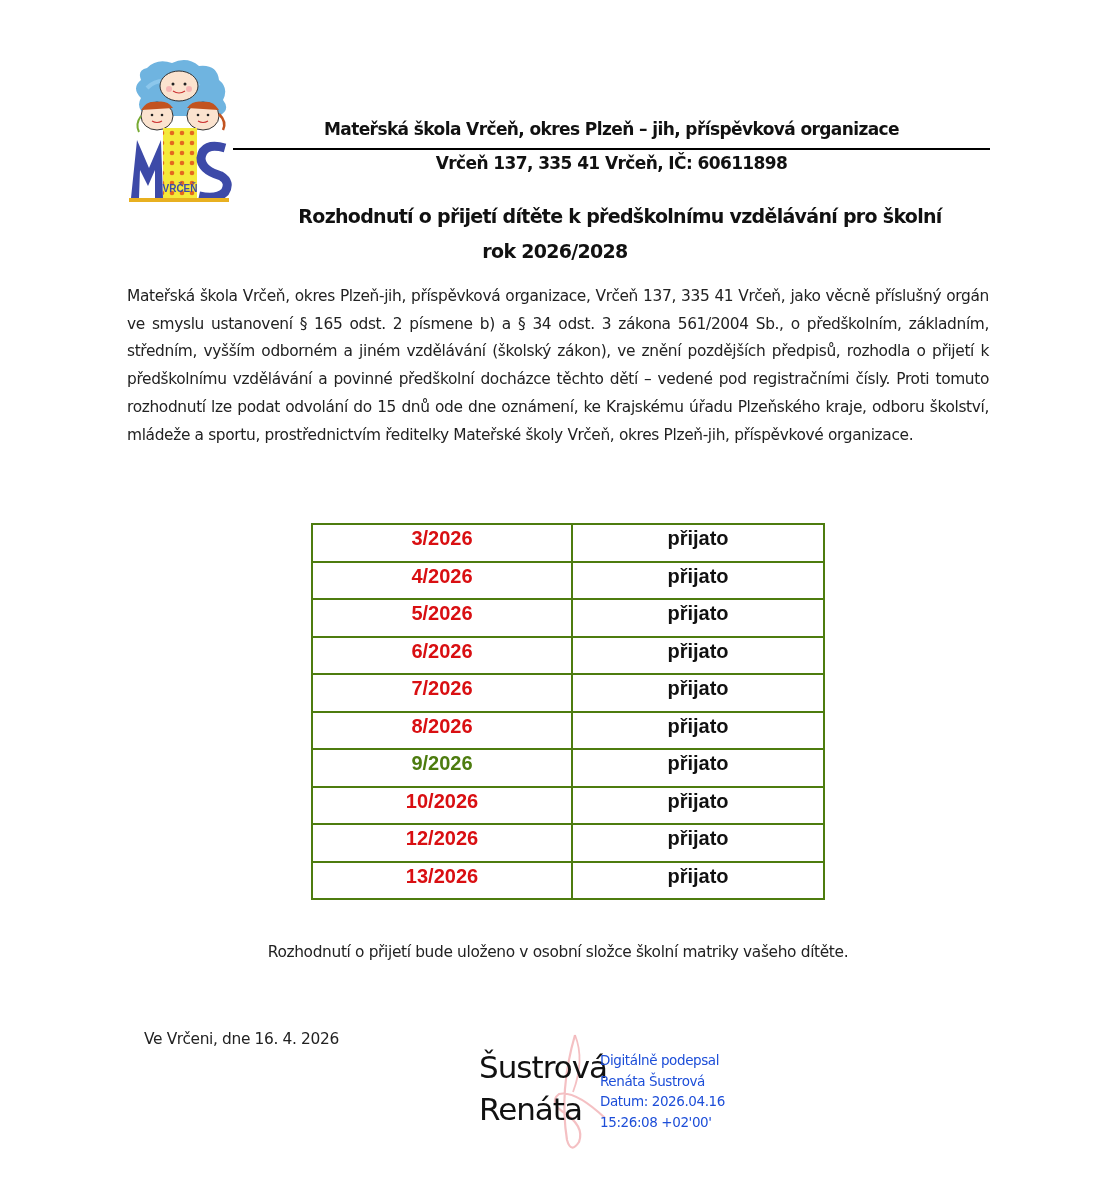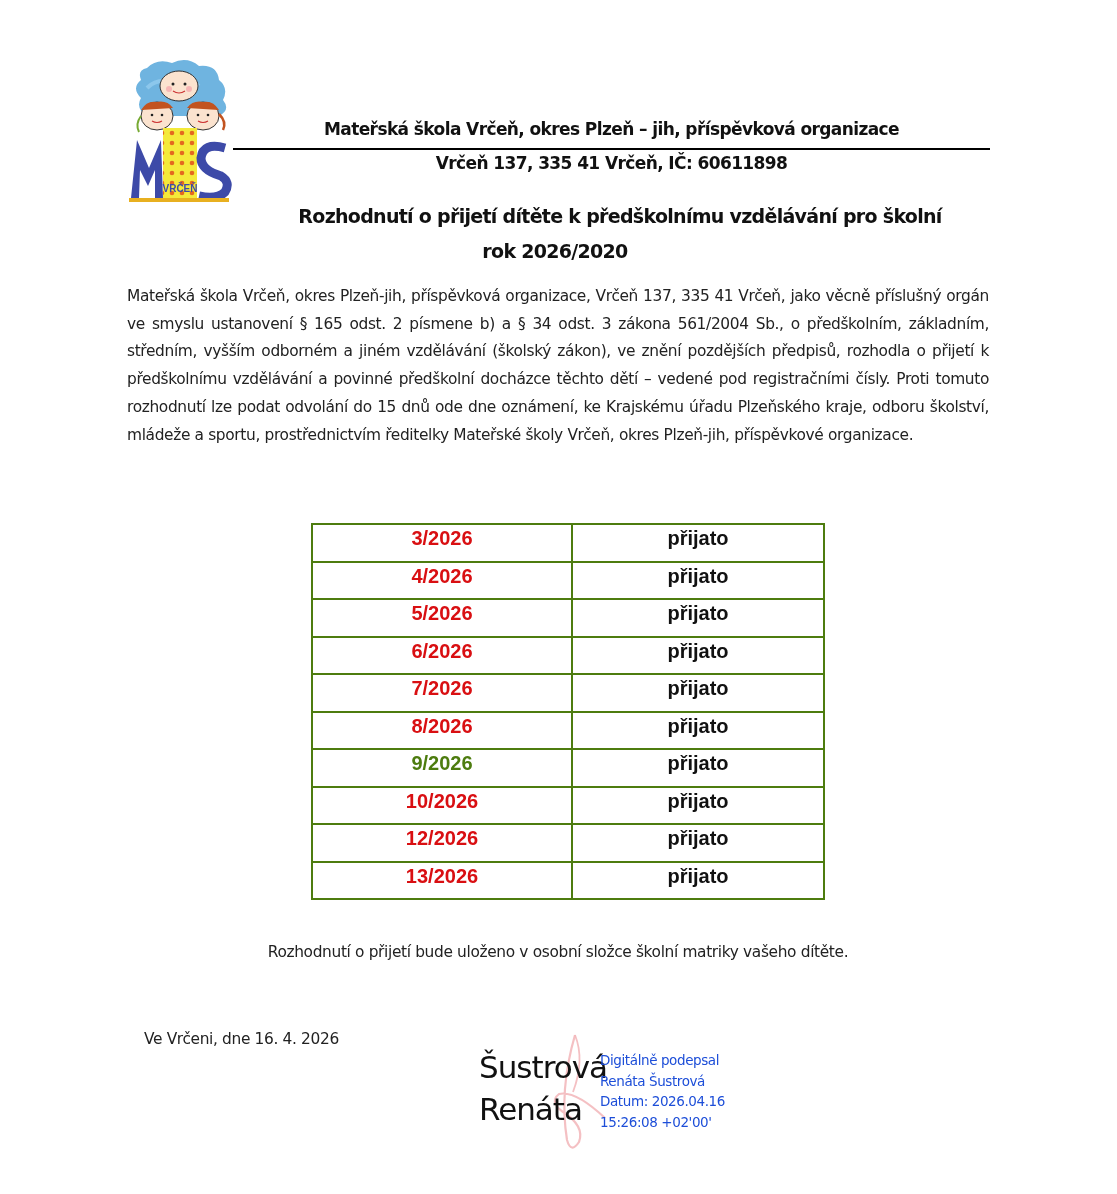--- a/index.html
+++ b/index.html
@@ -83,21 +83,21 @@
     <rect x="2" y="140" width="100" height="4" fill="#e8b020"></rect>
   </svg>
 </div>
 
 <div class="hdr-line1">Mateřská škola Vrčeň, okres Plzeň – jih, příspěvková organizace</div>
 <div class="hdr-rule"></div>
 <div class="hdr-line2">Vrčeň 137, 335 41 Vrčeň, IČ: 60611898</div>
 
 <div class="title">
   <div>Rozhodnutí o přijetí dítěte k předškolnímu vzdělávání pro školní</div>
-  <div style="padding-right:130px;">rok 2026/2020</div>
+  <div style="padding-right:130px;">rok 2026/2028</div>
 </div>
 
 <div class="body-text">Mateřská škola Vrčeň, okres Plzeň-jih, příspěvková organizace, Vrčeň 137, 335 41  Vrčeň, jako věcně příslušný orgán ve smyslu ustanovení § 165 odst. 2 písmene b) a  §  34 odst. 3 zákona 561/2004 Sb., o předškolním, základním, středním, vyšším odborném a jiném vzdělávání (školský zákon), ve znění pozdějších předpisů, rozhodla o přijetí k předškolnímu vzdělávání a povinné předškolní docházce těchto dětí – vedené pod registračními čísly. Proti tomuto rozhodnutí lze podat odvolání do  15  dnů ode dne oznámení, ke Krajskému úřadu Plzeňského kraje, odboru školství, mládeže a sportu, prostřednictvím ředitelky Mateřské školy Vrčeň, okres Plzeň-jih, příspěvkové organizace.</div>
 
 <table class="reg">
   <tbody id="reg-body">
       <tr>
         <td class="num" style="color: rgb(217, 15, 18);">
           <span>3/2026</span>
         </td>

